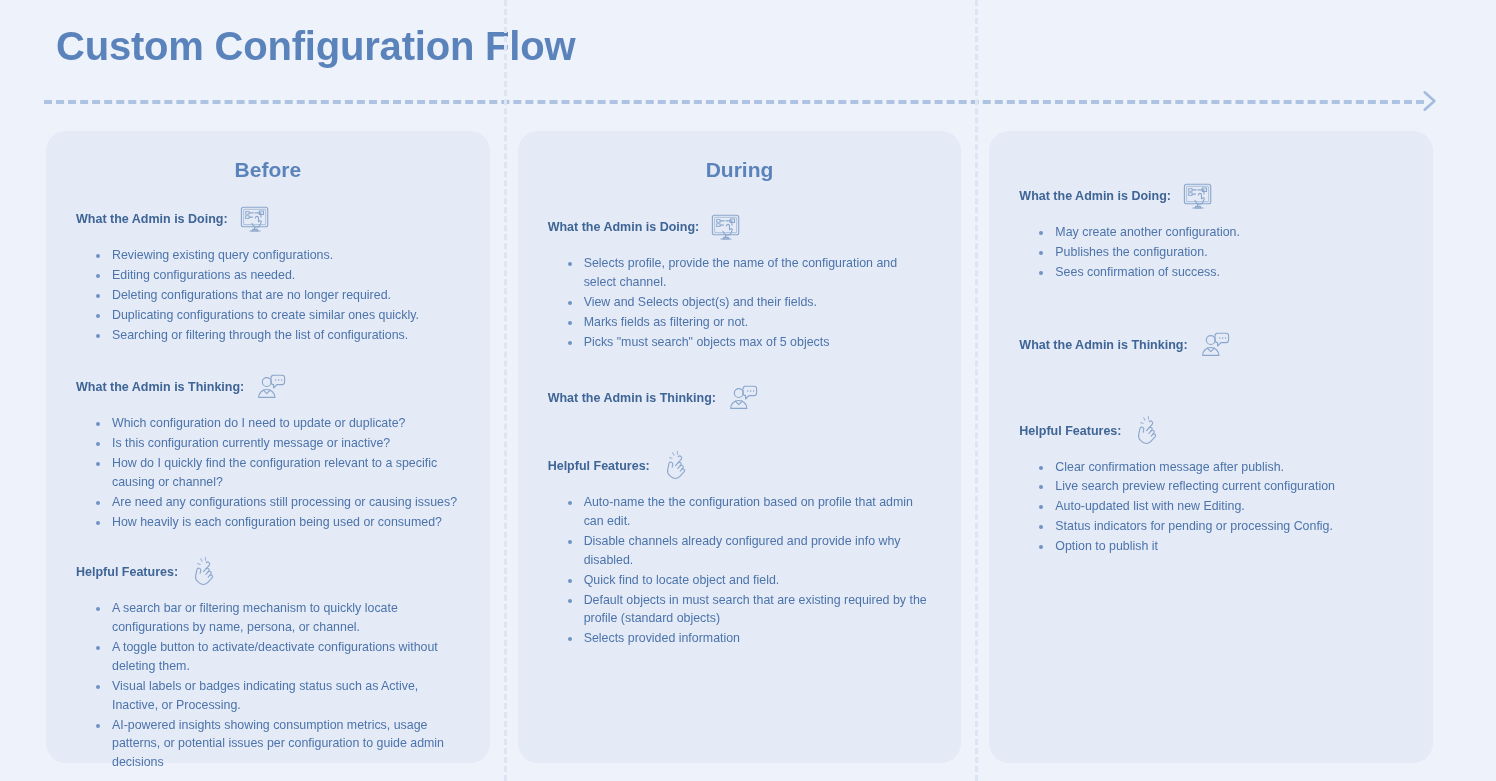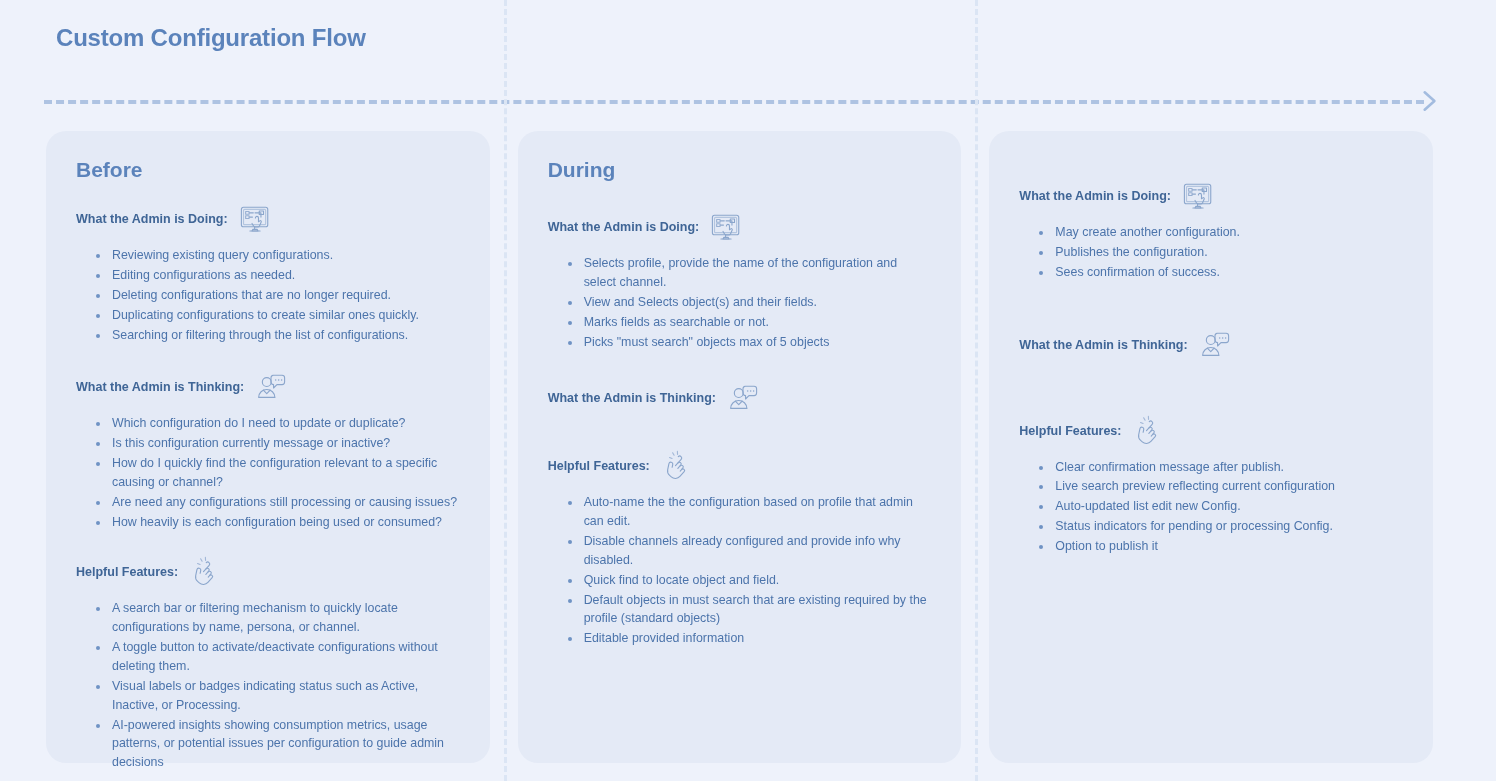--- a/index.html
+++ b/index.html
@@ -17,21 +17,21 @@
   .page-frame{
     position:absolute; inset:0;
     background:#eef2fb;
     border-radius:14px;
   }
 
   
   .title{
     position:absolute;
     left:56px; top:24px;
-    font-size:24px;
+    font-size:40px;
     font-weight:bold;
     color:#5b83bb;
     letter-spacing:-0.2px;
     white-space:nowrap;
   }
 
   
   .h-dash{
     position:absolute;
     left:44px; top:100px;
@@ -62,21 +62,21 @@
     gap:28px;
   }
   .card{
     flex:1 1 0;
     background:#e4eaf6;
     border-radius:20px;
     padding:18px 30px 20px 30px;
     position:relative;
   }
   .card-title{
-    text-align:left;
+    text-align:center;
     font-size:21px;
     font-weight:bold;
     color:#5b83bb;
     margin:8px 0 0 0;
     line-height:1.2;
   }
 
   
   .section{ margin-top:26px; }
   .section.features { margin-top:30px; }
@@ -249,21 +249,21 @@
             <path d="M20.5 17.5 c0-1 .8-1.8 1.8-1.8 s1.8 .8 1.8 1.8 v4.6 l1.6-1.1 c.9-.6 2 .4 1.6 1.4 l-1.9 4.3 c-.4 .9-1.3 1.5-2.3 1.5 h-2.6 c-1 0-1.9-.5-2.4-1.4 l-1.6-2.8"></path>
             <line x1="19.5" y1="28" x2="19.5" y2="31"></line>
             <path d="M14 33 h12"></path>
             <path d="M17.5 31 h5 l1 2 h-7 z"></path>
           </svg>
         </span>
       </div>
       <ul class="bullets">
         <li>Selects profile, provide the name of the configuration and select channel.</li>
         <li>View and Selects object(s) and their fields.</li>
-        <li>Marks fields as searchable or not.</li>
+        <li>Marks fields as filtering or not.</li>
         <li>Picks "must search" objects max of 5 objects</li>
       </ul>
     </div>
 
     <div class="section thinking">
       <div class="sec-head">
         <span class="sec-label">What the Admin is Thinking:</span>
         <span class="sec-icon">
           <svg viewBox="0 0 40 40" fill="none" stroke="currentColor" stroke-width="1.3" stroke-linecap="round" stroke-linejoin="round">
             <circle cx="15" cy="13" r="5.2"></circle>
@@ -294,21 +294,21 @@
               <line x1="6" y1="17.5" x2="9" y2="16.5" opacity=".75"></line>
             </g>
           </svg>
         </span>
       </div>
       <ul class="bullets">
         <li>Auto-name the the configuration based on profile that admin can edit.</li>
         <li>Disable channels already configured and provide info why disabled.</li>
         <li>Quick find to locate object and field.</li>
         <li>Default objects in must search that are existing required by the profile (standard objects)</li>
-        <li>Editable provided information</li>
+        <li>Selects provided information</li>
       </ul>
     </div>
   </div>
 
   <div class="card after">
 
     <div class="section doing">
       <div class="sec-head">
         <span class="sec-label">What the Admin is Doing:</span>
         <span class="sec-icon">
@@ -366,20 +366,20 @@
               <line x1="8" y1="6" x2="10.5" y2="8.5" opacity=".75"></line>
               <line x1="5" y1="11" x2="8.2" y2="12" opacity=".75"></line>
               <line x1="6" y1="17.5" x2="9" y2="16.5" opacity=".75"></line>
             </g>
           </svg>
         </span>
       </div>
       <ul class="bullets">
         <li>Clear confirmation message after publish.</li>
         <li>Live search preview reflecting current configuration</li>
-        <li>Auto-updated list edit new Config.</li>
+        <li>Auto-updated list with new Editing.</li>
         <li>Status indicators for pending or processing Config.</li>
         <li>Option to publish it</li>
       </ul>
     </div>
   </div>
 
 </div>
 
 </body></html>

